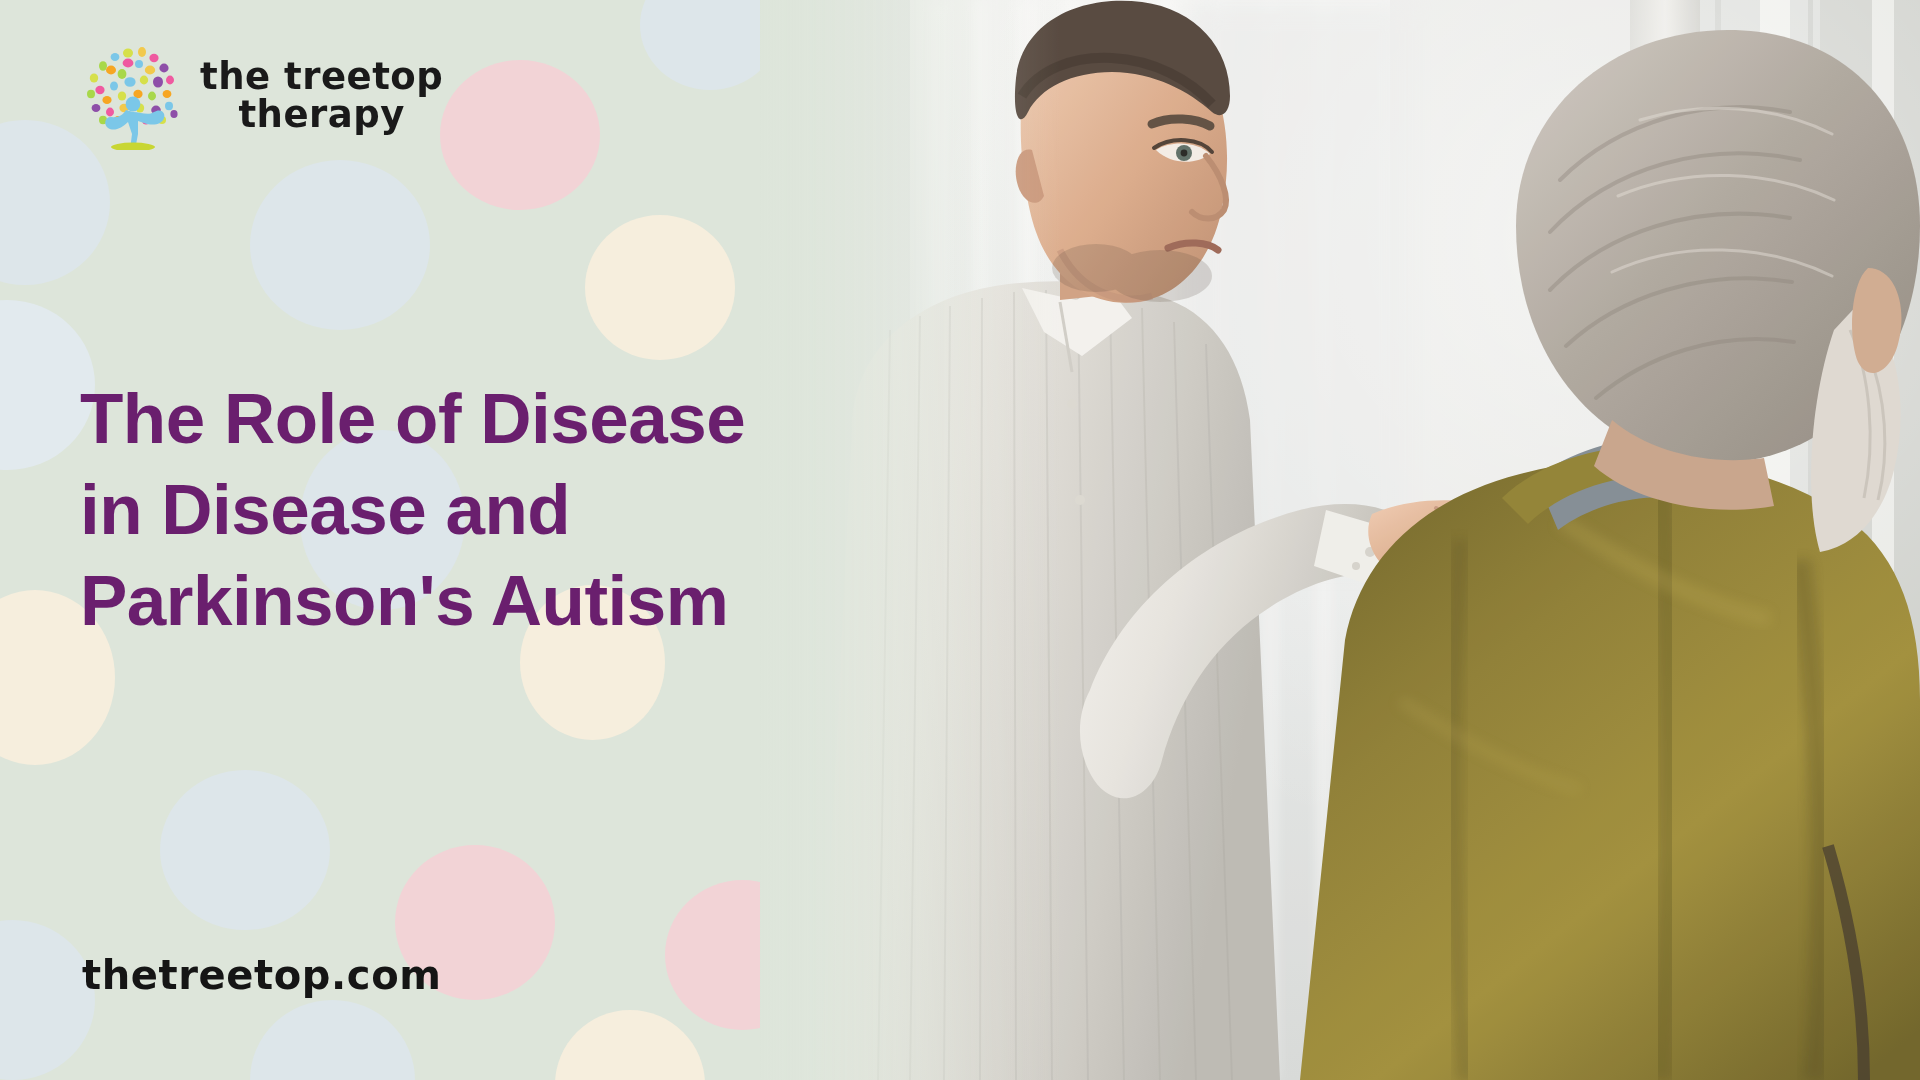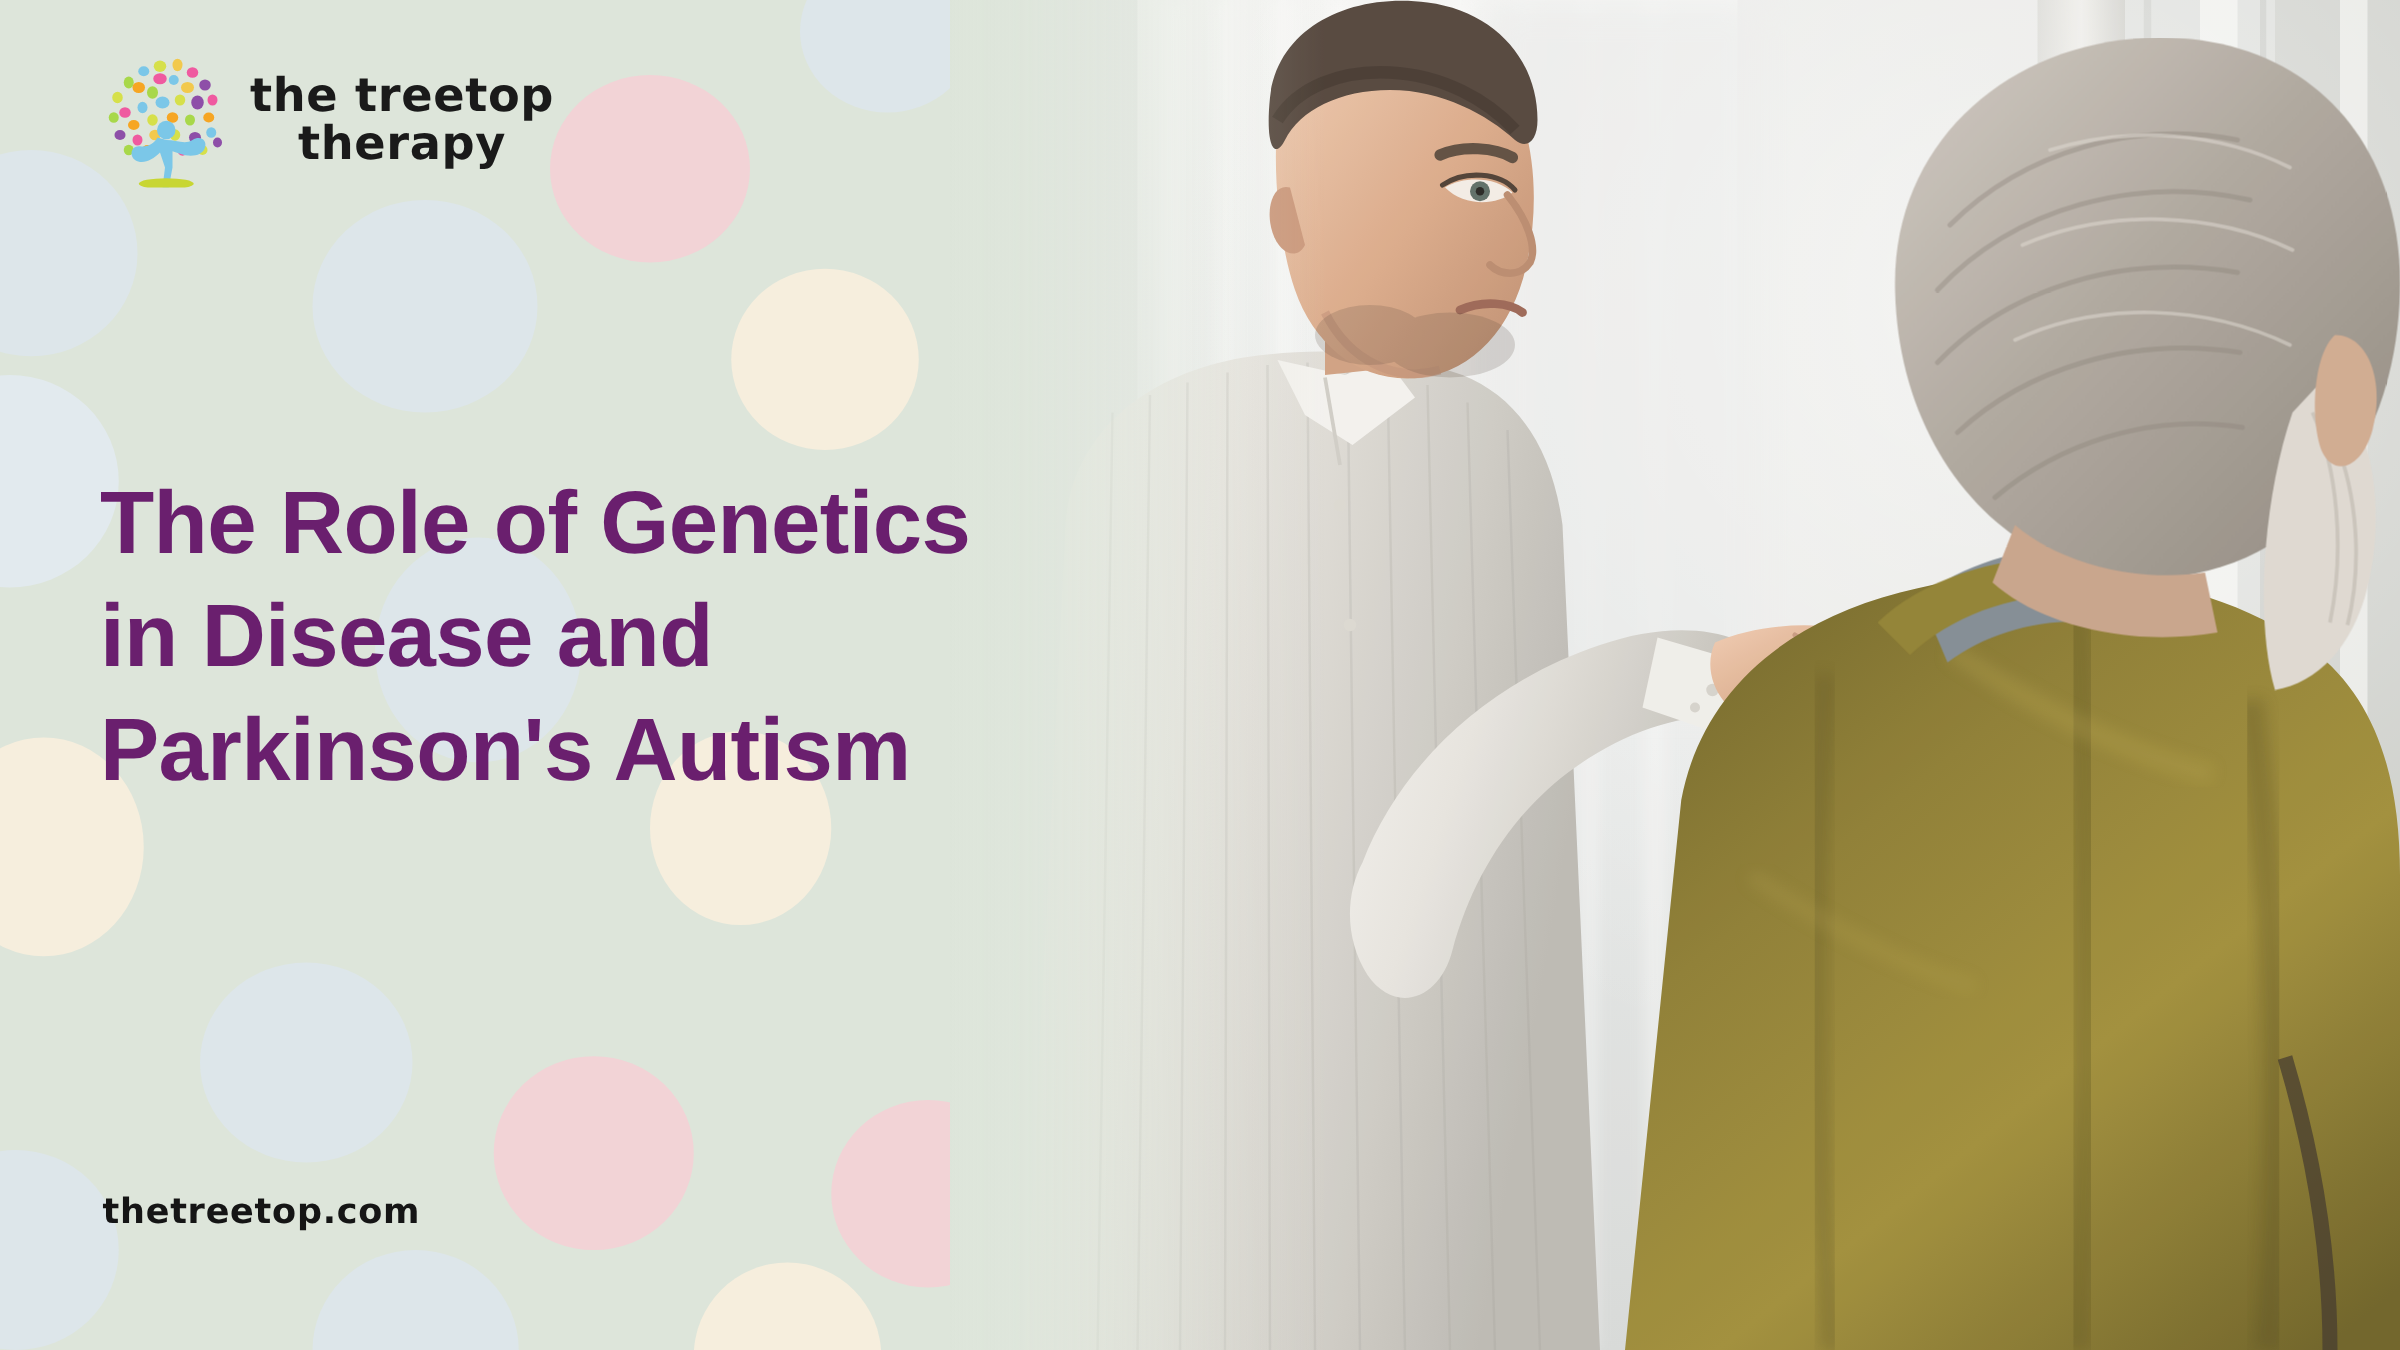--- a/index.html
+++ b/index.html
@@ -79,21 +79,21 @@
     letter-spacing:-0.5px;
   }
   #headline .hl-line { display:block; white-space:nowrap; }
 
   
   #site-url {
     position:absolute;
     left:82px; top:952px;
     font-family:"DejaVu Sans", sans-serif;
     font-weight:700;
-    font-size:28px;
+    font-size:40px;
     letter-spacing:0.6px;
     color:#151515;
   }
 </style>
 </head>
 <body>
 
 <div id="banner" style="background: #0ea5e9; text-decoration: underline;">
 
   <div id="bg-panel" style="background: rgb(221, 229, 218);">
@@ -375,20 +375,20 @@
                  C 40 76 45 73 48 68 Z"></path>
       </g>
 
       <ellipse cx="55" cy="105" rx="22" ry="4.4" fill="#c8d633"></ellipse>
     </svg>
     <div id="logo-wordmark" style="color: rgb(26, 26, 26);">the treetop
 therapy</div>
   </div>
 
   <h1 id="headline" style="color: rgb(106, 31, 110);">
-    <span class="hl-line">The Role of Genetics</span>
+    <span class="hl-line">The Role of Disease</span>
     <span class="hl-line">in Disease and</span>
     <span class="hl-line">Parkinson's Autism</span>
   </h1>
 
   <div id="site-url" style="color: rgb(21, 21, 21);">thetreetop.com</div>
 
 </div>
 
 </body></html>

